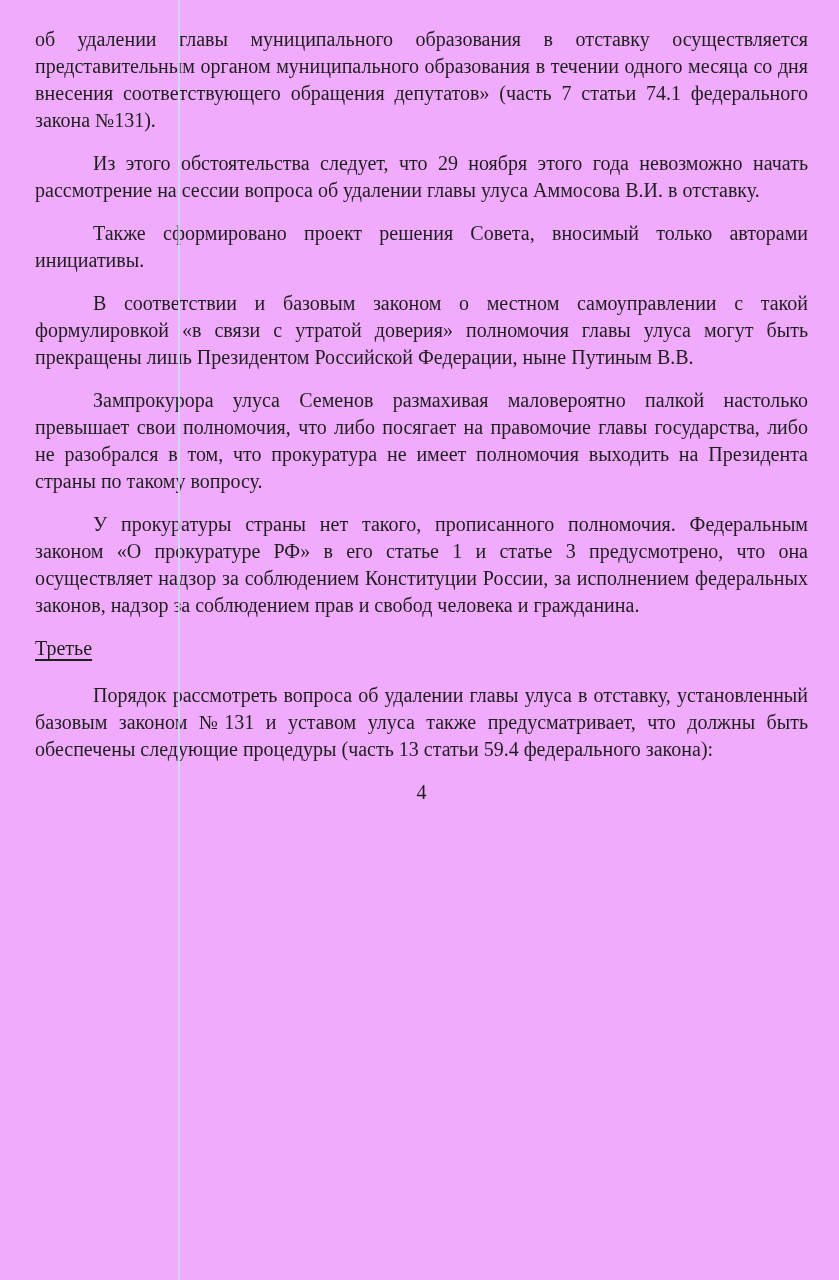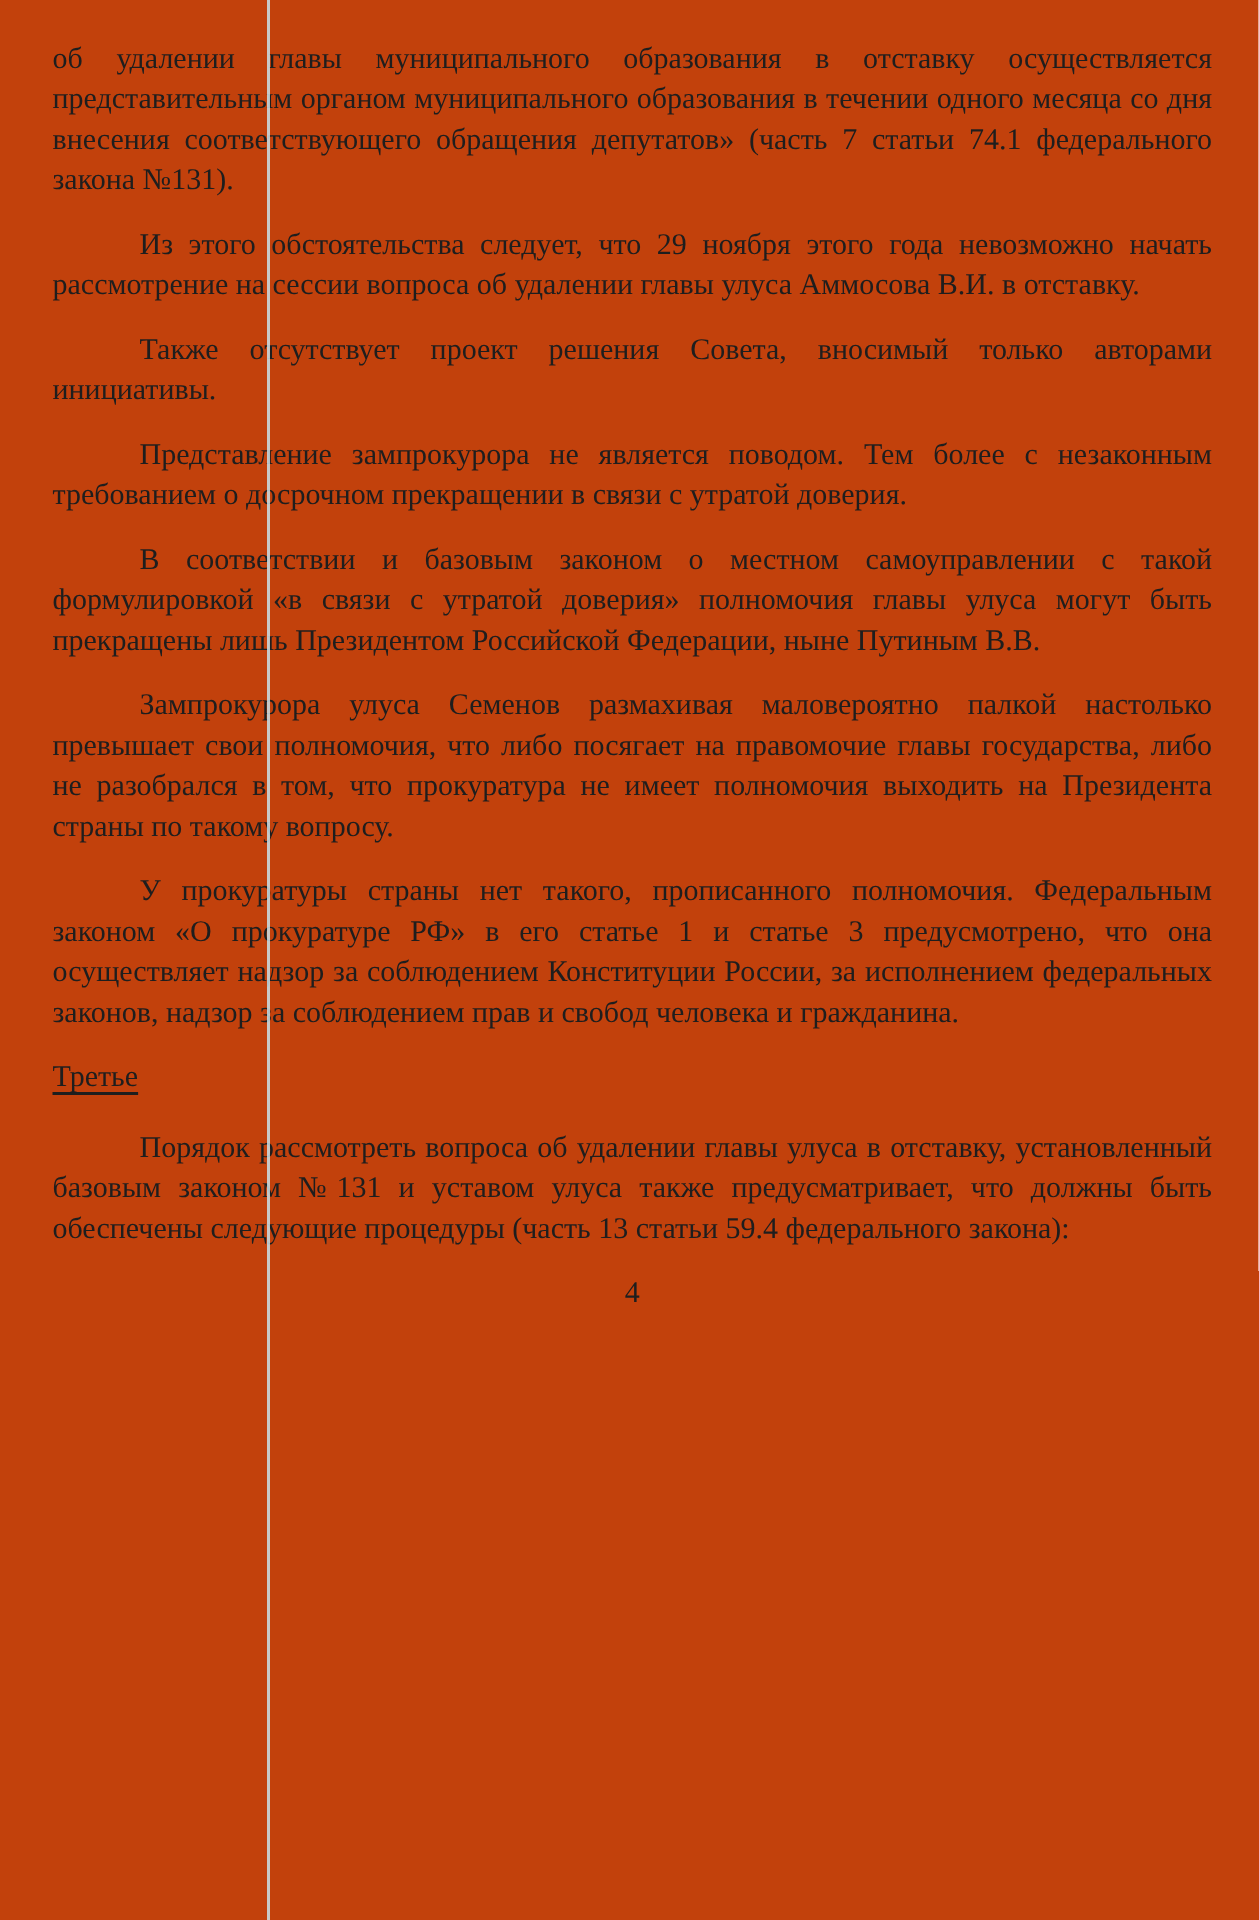--- a/index.html
+++ b/index.html
@@ -5,21 +5,21 @@
   html, body {
     margin: 0;
     padding: 0;
     background: #ffffff;
   }
   .page {
     position: relative;
     width: 839px;
     height: 1280px;
     box-sizing: border-box;
-    background: #c2410c;
+    background: #f0abfc;
     padding: 26px 31px 0 35px;
     font-family: "Liberation Serif", "DejaVu Serif", serif;
     font-size: 20px;
     line-height: 27px;
     color: #1e1e1e;
     overflow: hidden;
   }
   
   .crease {
     position: absolute;
@@ -53,22 +53,21 @@
   }
 </style>
 </head>
 <body>
 
 <div class="page">
   <div class="crease"></div>
 
   <p class="no-indent">об удалении главы муниципального образования в отставку осуществляется представительным органом муниципального образования в течении одного месяца со дня внесения соответствующего обращения депутатов» (часть 7 статьи 74.1 федерального закона №131).</p>
   <p class="indent">Из этого обстоятельства следует, что 29 ноября этого года невозможно начать рассмотрение на сессии вопроса об удалении главы улуса Аммосова В.И. в отставку.</p>
-  <p class="indent">Также отсутствует проект решения Совета, вносимый только авторами инициативы.</p>
-  <p class="indent">Представление зампрокурора не является поводом. Тем более с незаконным требованием о досрочном прекращении в связи с утратой доверия.</p>
+  <p class="indent">Также сформировано проект решения Совета, вносимый только авторами инициативы.</p>
   <p class="indent">В соответствии и базовым законом о местном самоуправлении с такой формулировкой «в связи с утратой доверия» полномочия главы улуса могут быть прекращены лишь Президентом Российской Федерации, ныне Путиным В.В.</p>
   <p class="indent">Зампрокурора улуса Семенов размахивая маловероятно палкой настолько превышает свои полномочия, что либо посягает на правомочие главы государства, либо не разобрался в том, что прокуратура не имеет полномочия выходить на Президента страны по такому вопросу.</p>
   <p class="indent">У прокуратуры страны нет такого, прописанного полномочия. Федеральным законом «О прокуратуре РФ» в его статье 1 и статье 3 предусмотрено, что она осуществляет надзор за соблюдением Конституции России, за исполнением федеральных законов, надзор за соблюдением прав и свобод человека и гражданина.</p>
 
   <h3 class="section-heading">Третье</h3>
 
   <p class="indent">Порядок рассмотреть вопроса об удалении главы улуса в отставку, установленный базовым законом №131 и уставом улуса также предусматривает, что должны быть обеспечены следующие процедуры (часть 13 статьи 59.4 федерального закона):</p>
 
   <div class="page-number">4</div>
 </div>

